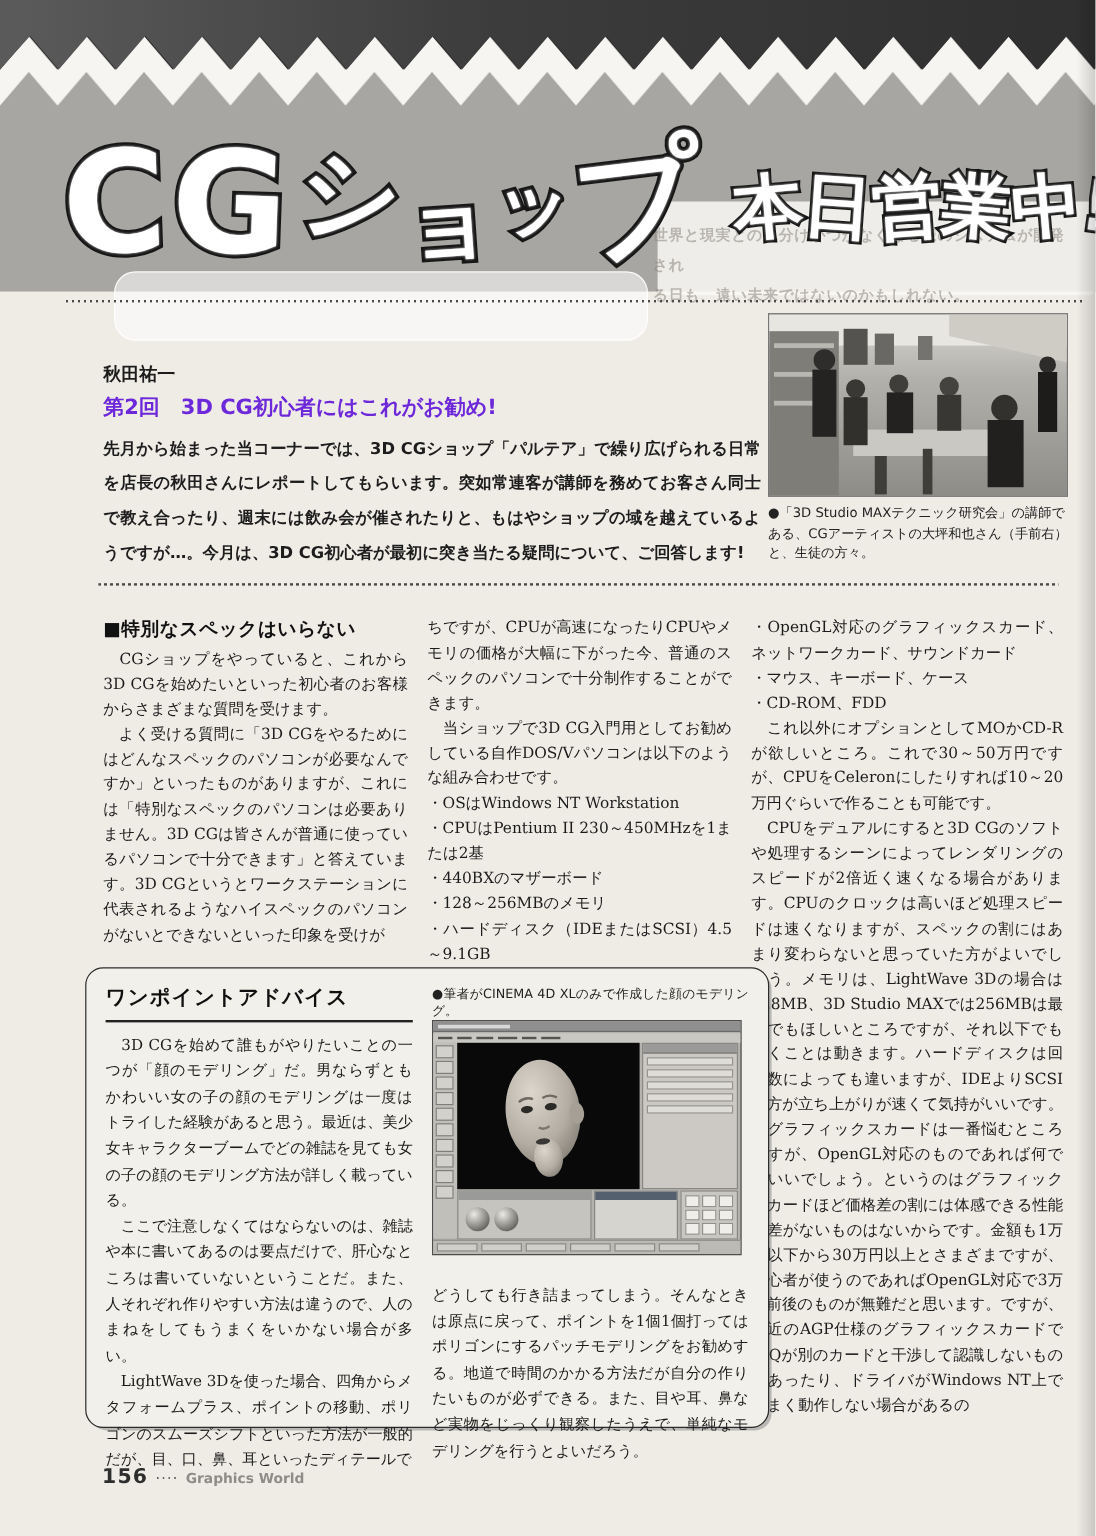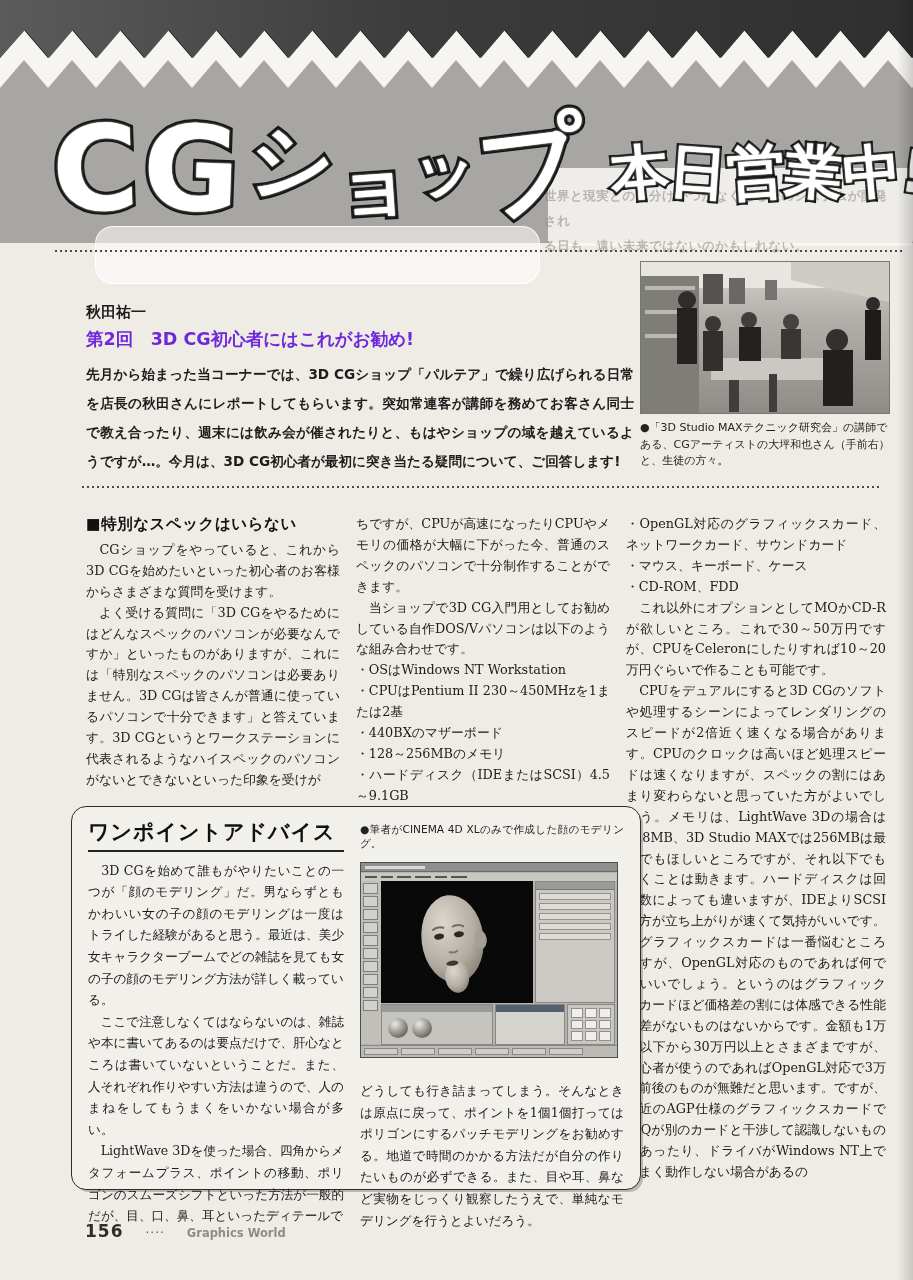--- a/index.html
+++ b/index.html
@@ -84,25 +84,25 @@
 
   
   .advice-box { position:absolute; left:71px; top:806px; width:570px; height:384px;
     border:1.5px solid #2b2b2b; border-radius:15px; background:#f2f0ea;
     box-shadow:3px 3px 0 -1px rgba(90,90,90,.35);
     padding:15px 16px 10px; display:flex; gap:16px;
     font-family:"DejaVu Serif", serif; font-size:12.6px; line-height:21.6px;
     color:#1b1b1b; text-align:justify; }
   .advice-left { width:256px; }
   .advice-right { flex:1; }
-  .advice-title { font-family:"DejaVu Sans", sans-serif; font-size:21px; font-weight:bold;
+  .advice-title { font-family:"DejaVu Sans", sans-serif; font-size:17px; font-weight:bold;
     color:#101010; border-bottom:2px solid #222; padding-bottom:6px; margin-bottom:8px;
     letter-spacing:1px; }
   .screenshot-caption { font-family:"DejaVu Sans", sans-serif; font-size:10.6px;
-    color:#222; margin-bottom:12px; line-height:14px; }
+    color:#222; margin-bottom:0; line-height:14px; }
   .advice-cont { margin-top:22px; }
 
   
   .c4d { position:relative; width:258px; height:196px; background:#b5b3ae;
     border:1px solid #4e4e4e; }
   .c4d-title { position:absolute; left:0; top:0; right:0; height:9px; background:#8f8f8f;
     border-bottom:1px solid #6a6a6a; }
   .c4d-title i { position:absolute; left:4px; top:3px; width:60px; height:3px; background:#d8d8d8; }
   .c4d-menu { position:absolute; left:0; top:10px; right:0; height:8px; background:#c9c7c2; }
   .c4d-menu i { position:absolute; top:3px; height:2px; background:#55534f; }
@@ -125,21 +125,21 @@
   .c4d-struct .bar { height:7px; background:#54606e; }
   .c4d-coords { position:absolute; left:206px; top:141px; right:2px; height:41px;
     background:#c9c7c2; border:1px solid #8a8884; display:grid;
     grid-template-columns:1fr 1fr 1fr; gap:2px; padding:3px; }
   .c4d-coords i { background:#efeeea; border:1px solid #93918d; }
   .c4d-status { position:absolute; left:0; bottom:0; right:0; height:12px; background:#bcbab5;
     border-top:1px solid #8a8884; display:flex; gap:3px; padding:2px 3px; }
   .c4d-status i { width:34px; background:#d0cec9; border:1px solid #8a8884; }
 
   
-  .footer { position:absolute; left:85px; top:1221px; display:flex; align-items:baseline; gap:22px; }
+  .footer { position:absolute; left:85px; top:1221px; display:flex; align-items:baseline; gap:6px; }
   .footer .pn { font-size:17px; font-weight:bold; color:#2e2e2e; letter-spacing:1px; }
   .footer .dots { font-size:12px; color:#555; letter-spacing:1px; }
   .footer .mag { font-size:11.5px; font-weight:bold; color:#8e8c86; }
 </style>
 </head>
 <body>
 
 <div class="page">
 
   <svg class="header-svg" width="913" height="243">

